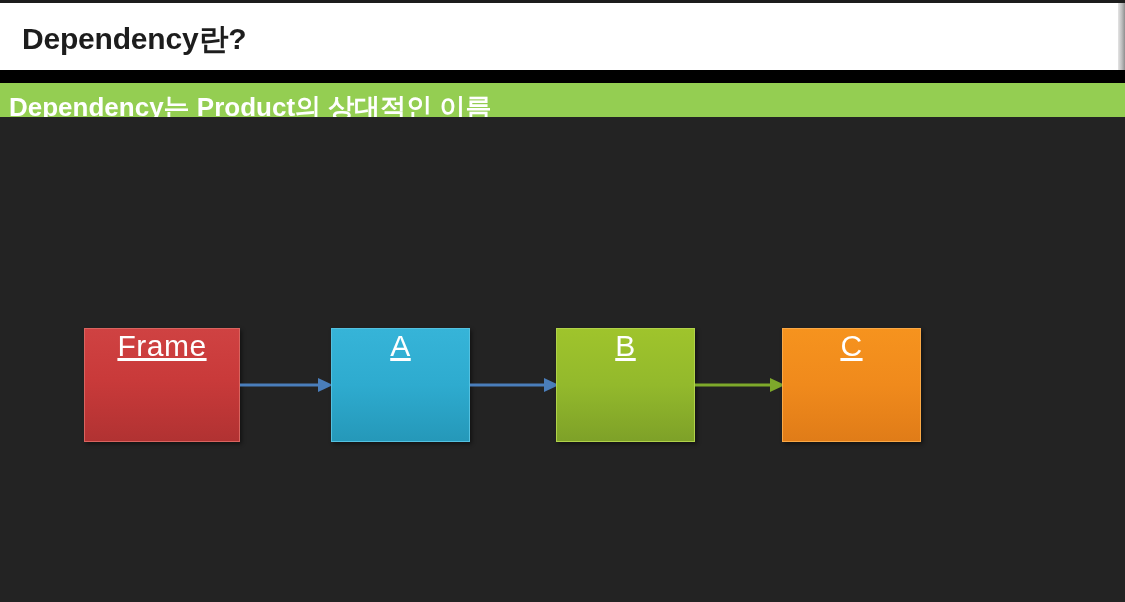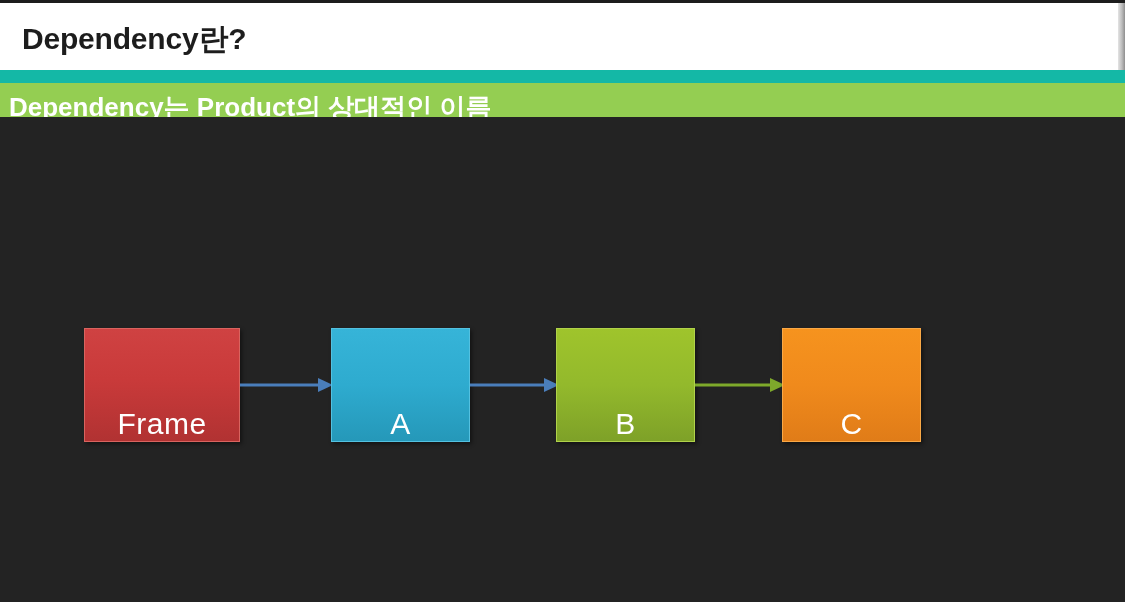--- a/index.html
+++ b/index.html
@@ -5,21 +5,21 @@
   html, body {
     margin: 0;
     padding: 0;
     background: #1b1b1b;
   }
   #slide {
     position: relative;
     width: 1125px;
     height: 602px;
     overflow: hidden;
-    background: #14b8a6;
+    background: #000000;
     font-family: "Liberation Sans", "DejaVu Sans", sans-serif;
   }
 
   
   .top-strip {
     position: absolute;
     left: 0; top: 0;
     width: 1125px; height: 3px;
     background: #1c1c1c;
   }
@@ -72,27 +72,28 @@
     left: 0; top: 117px;
     width: 1125px; height: 485px;
     background: #232323;
   }
 
   
   .node {
     position: absolute;
     box-sizing: border-box;
     display: flex;
-    align-items: flex-end;
+    align-items: flex-start;
     justify-content: center;
     color: #ffffff;
     font-size: 30px;
     font-weight: 300;
     letter-spacing: 0.5px;
     box-shadow: 2px 2px 4px rgba(0,0,0,0.45);
+    text-decoration: underline;
   }
   .node-frame {
     left: 84px; top: 211px;
     width: 156px; height: 114px;
     background: linear-gradient(to bottom, #cf4242 0%, #c93a3a 45%, #b13232 100%);
     border: 1px solid #d9645f;
   }
   .node-a {
     left: 331px; top: 211px;
     width: 139px; height: 114px;

